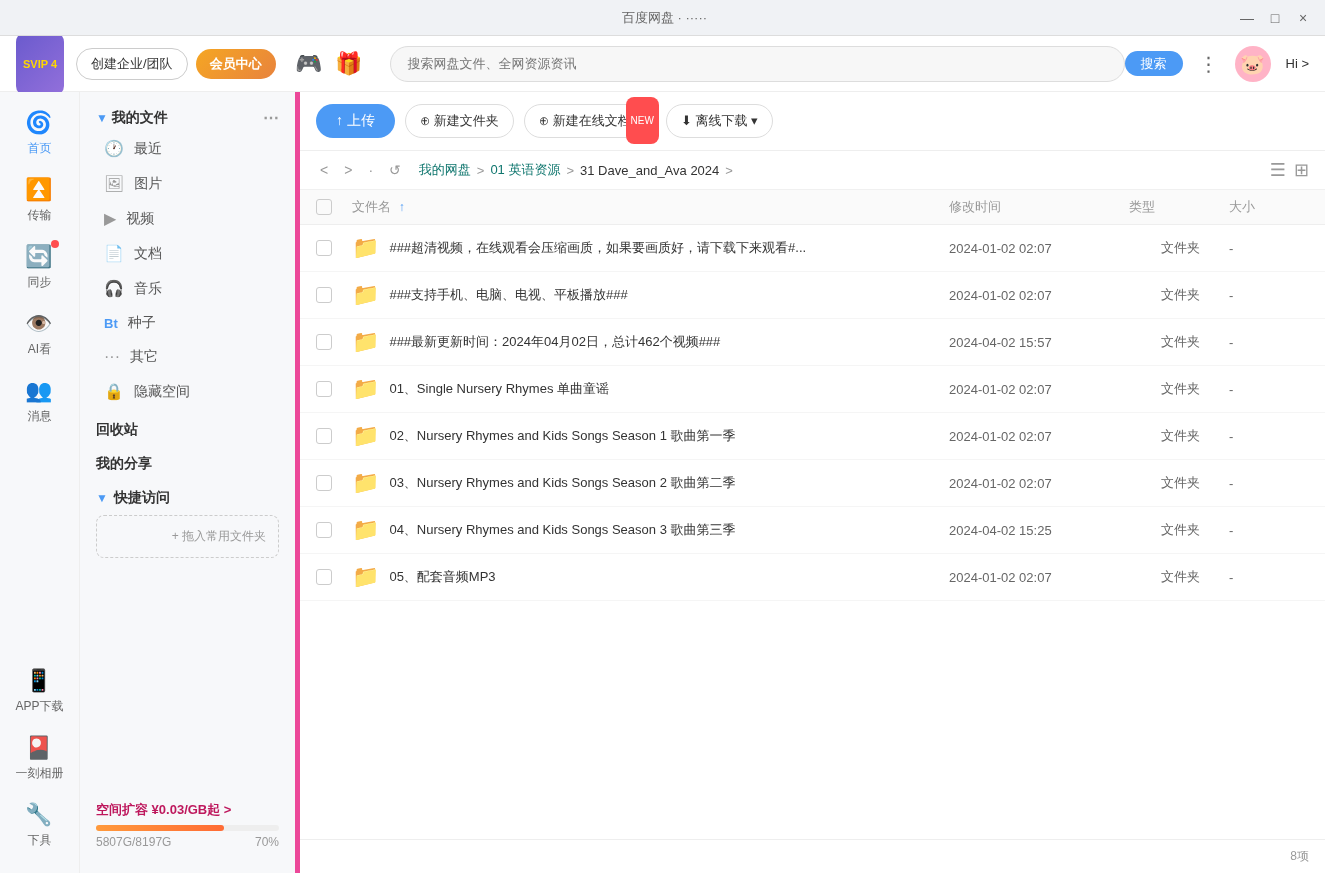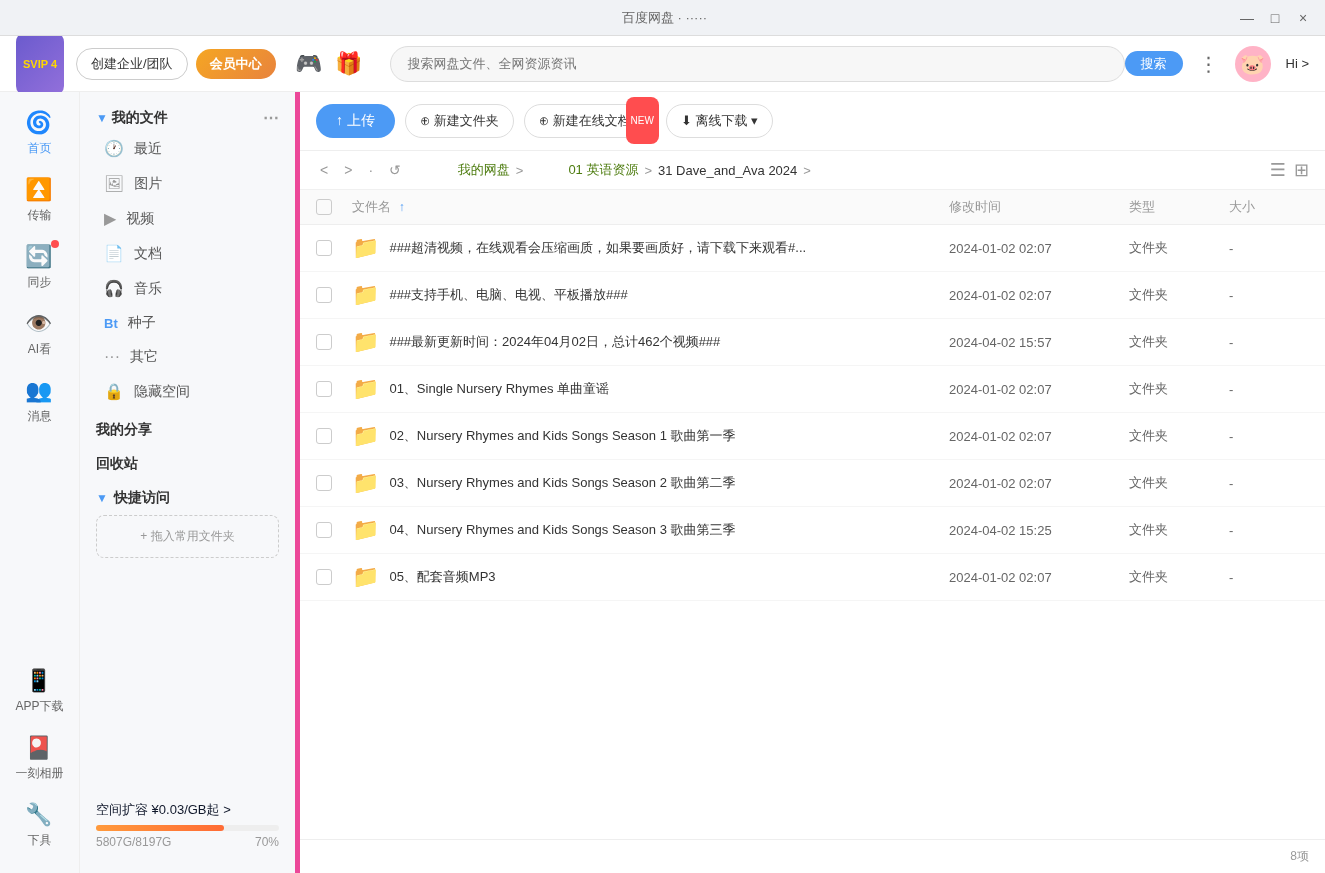--- a/index.html
+++ b/index.html
@@ -295,29 +295,29 @@
       font-size: 14px;
       font-weight: bold;
       color: #333;
       margin-bottom: 8px;
     }
     .quick-access-triangle { color: #4c9af5; font-size: 12px; }
     .drop-zone {
       border: 1.5px dashed #ccc;
       border-radius: 8px;
       padding: 12px;
-      text-align: center;
+      text-align: right;
       font-size: 12px;
       color: #999;
       cursor: pointer;
     }
     .storage-label {
       font-size: 13px;
-      color: #0f172a;
-      font-weight: normal;
+      color: #be185d;
+      font-weight: bold;
       margin-top: 8px;
       cursor: pointer;
     }
     .storage-bar-bg {
       height: 6px;
       background: #eee;
       border-radius: 3px;
       margin: 6px 0 4px;
     }
     .storage-bar-fill {
@@ -399,21 +399,21 @@
       align-items: center;
       gap: 8px;
       margin-right: 8px;
     }
     .breadcrumb-btn {
       color: #999;
       cursor: pointer;
       font-size: 14px;
       padding: 2px 4px;
     }
-    .breadcrumb-link { color: #4d7c0f; cursor: pointer; margin-left: 39px; }
+    .breadcrumb-link { color: #0f766e; cursor: pointer; }
     .breadcrumb-sep { color: #999; }
     .breadcrumb-current { color: #333; }
     .breadcrumb-sort {
       margin-left: auto;
       display: flex;
       gap: 8px;
     }
     .sort-btn {
       font-size: 18px;
       color: #999;
@@ -448,21 +448,21 @@
       display: flex;
       align-items: center;
       gap: 10px;
       color: #333;
     }
     .folder-icon {
       font-size: 22px;
       color: #ffc107;
     }
     .file-date { color: #666; }
-    .file-type { color: #666; }
+    .file-type { color: #666; margin-left: 32px; }
     .file-size { color: #666; }
     .sort-arrow { color: #4c9af5; font-size: 12px; margin-left: 4px; }
 
     .table-footer {
       padding: 8px 16px;
       text-align: right;
       font-size: 12px;
       color: #999;
       border-top: 1px solid #eee;
     }
@@ -586,22 +586,22 @@
       </div>
       <div class="sidebar-menu-item">
         <span class="sidebar-menu-icon">···</span>
         <span>其它</span>
       </div>
       <div class="sidebar-menu-item">
         <span class="sidebar-menu-icon">🔒</span>
         <span>隐藏空间</span>
       </div>
 
+      <div class="sidebar-divider-label">回收站</div>
       <div class="sidebar-divider-label">我的分享</div>
-      <div class="sidebar-divider-label">回收站</div>
 
       <div style="padding: 12px 16px 0;">
         <div class="quick-access-header">
           <span class="quick-access-triangle">▼</span>
           <span>快捷访问</span>
         </div>
         <div class="drop-zone">+ 拖入常用文件夹</div>
       </div>
 
       <div class="sidebar-footer">

